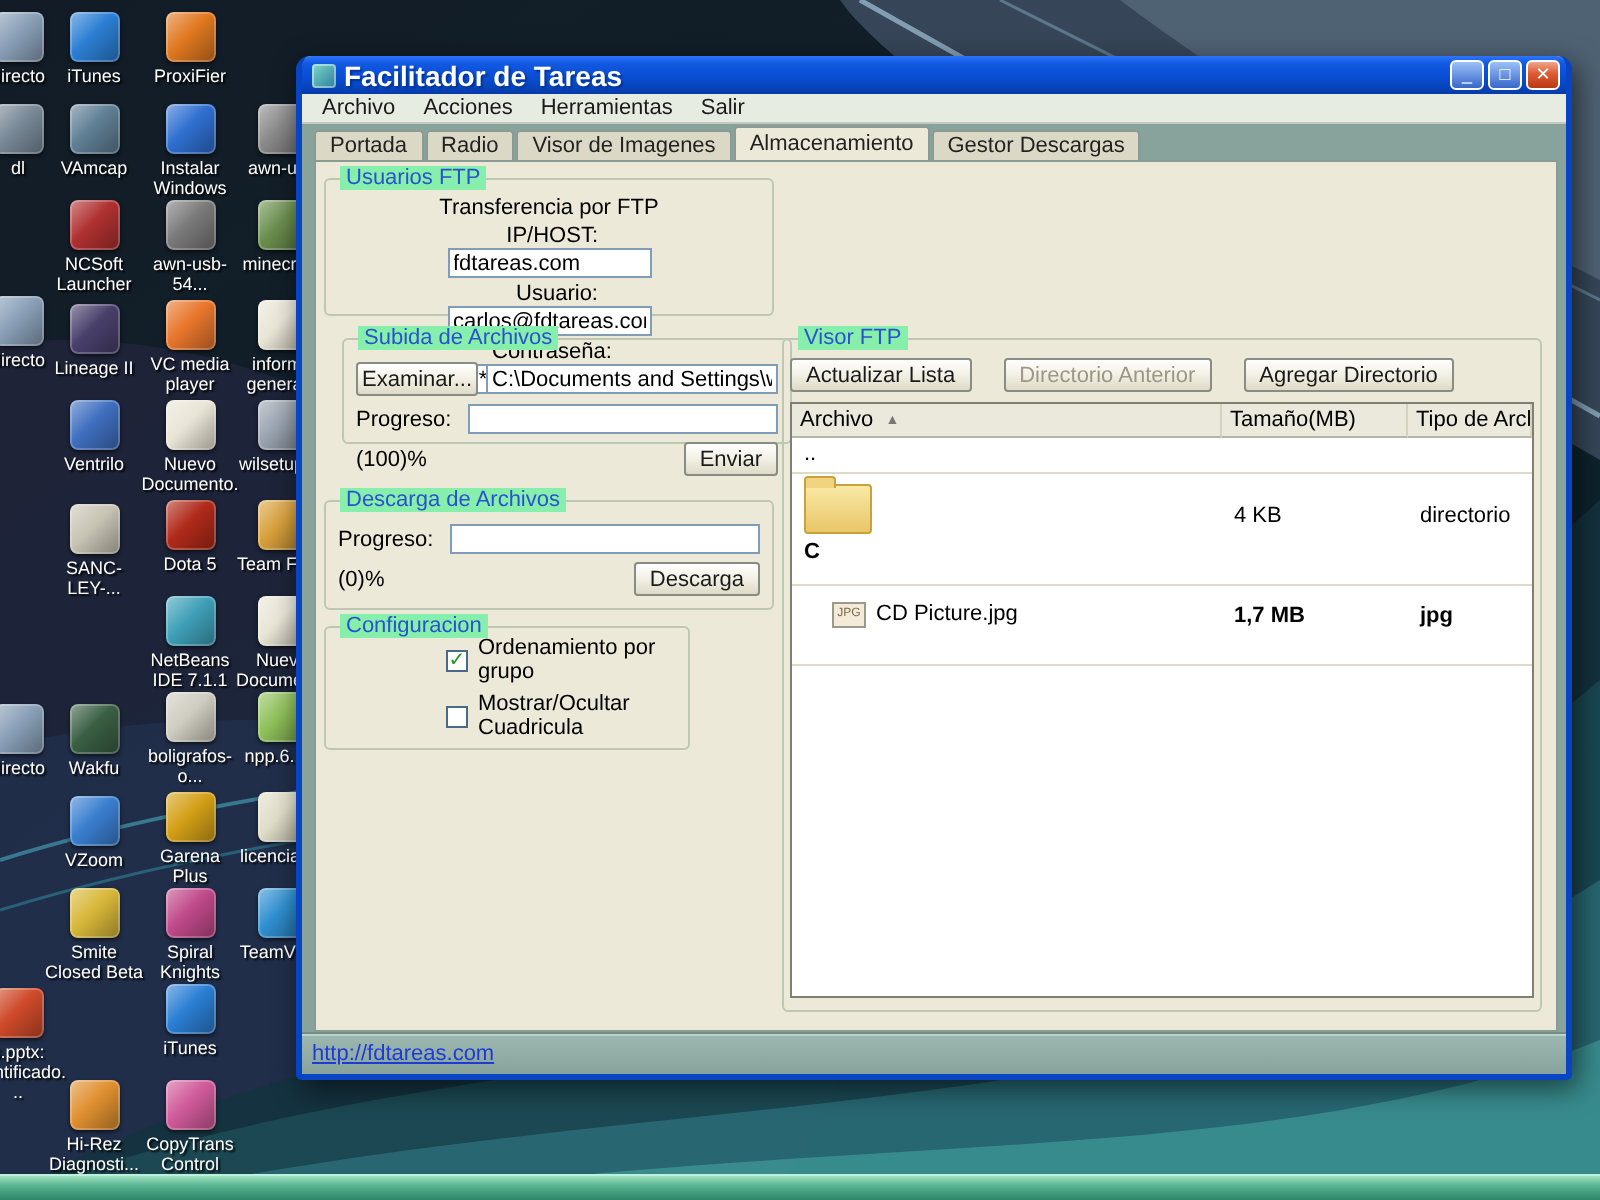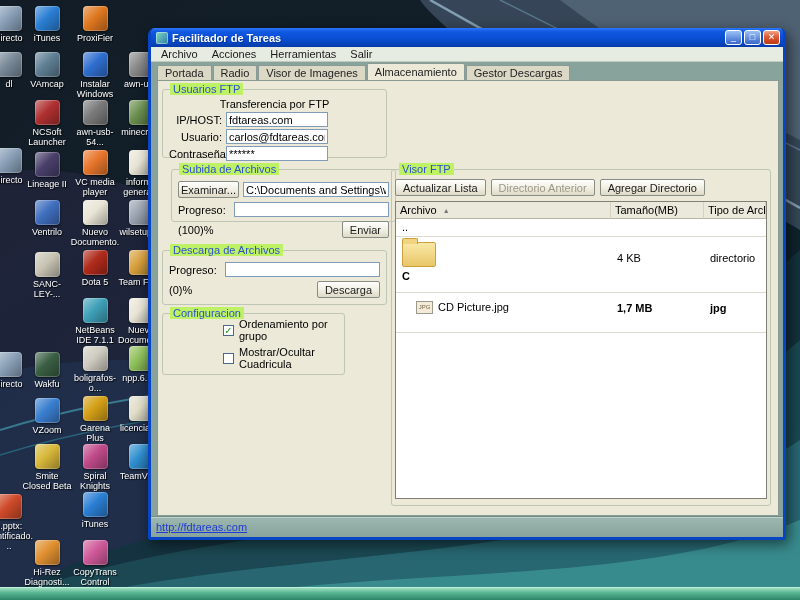--- a/index.html
+++ b/index.html
@@ -24,21 +24,21 @@
 
   
   .window { position:absolute; left:148px; top:28px; width:638px; height:512px; z-index:5;
     border:3px solid #0845c4; border-top:none; border-radius:7px 7px 3px 3px;
     box-shadow:3px 4px 14px rgba(0,0,0,.55); background:#87a39b; }
   .titlebar { height:19px; display:flex; align-items:center; gap:4px; padding:0 3px 0 5px;
     border-radius:5px 5px 0 0;
     background:linear-gradient(180deg,#2c75ff 0%,#1158e0 20%,#0a4fd6 50%,#0846bf 80%,#063aa8 100%); }
   .title-icon { width:12px; height:12px; border-radius:2px; flex:0 0 auto;
     background:linear-gradient(135deg,#7fd8c8,#2a7f9f); box-shadow:inset 0 0 0 1px rgba(255,255,255,.4); }
-  .title-text { flex:1; color:#fff; font-size:11px; font-weight:bold; text-shadow:1px 1px 1px #00349a;
+  .title-text { flex:1; color:#fff; font-size:14px; font-weight:bold; text-shadow:1px 1px 1px #00349a;
     white-space:nowrap; overflow:hidden; }
   .win-controls { display:flex; gap:2px; }
   .wbtn { width:17px; height:15px; border:1px solid #fff; border-radius:3px; color:#fff;
     font-size:9px; line-height:13px; text-align:center; cursor:pointer;
     background:linear-gradient(#9cc1f7,#3767c9); }
   .wbtn.close { background:linear-gradient(#f0a58c,#dd5a34 45%,#b93a12); }
 
   .menubar { height:15px; display:flex; align-items:center; padding-left:3px;
     background:#e7ece3; border-bottom:1px solid #c2cabc; }
   .menu-item { padding:0 7px; font-size:11px; color:#1a1a1a; cursor:default; }
@@ -55,31 +55,31 @@
   .page { position:absolute; left:6px; right:4px; top:18px; bottom:21px;
     background:#ece9d8; border:1px solid #8a9a94; overflow:hidden; z-index:2; }
 
   .statusbar { position:absolute; left:0; right:0; bottom:0; height:21px;
     border-top:1px solid #6f8d85; box-shadow:inset 0 1px 0 rgba(255,255,255,.35);
     background:linear-gradient(#9db8b1,#87a39b); display:flex; align-items:center; }
   .status-link { margin-left:5px; font-size:11px; color:#1f3bd6; text-decoration:underline; cursor:pointer;text-align:right; }
 
   
   .group { position:absolute; border:1px solid #bdc7b4; border-radius:3px; }
-  .group-legend { position:absolute; top:-7px; left:7px; background:#bef264; padding:0 3px;
+  .group-legend { position:absolute; top:-7px; left:7px; background:#86efac; padding:0 3px;
     font-size:11px; color:#2b52ce; white-space:nowrap;text-align:center; }
 
   .g-usuarios { left:4px; top:8px;  width:225px; height:69px; }
   .g-subida   { left:13px; top:88px; width:225px; height:53px; }
   .g-descarga { left:4px; top:169px; width:225px; height:55px; }
   .g-config   { left:4px; top:232px; width:183px; height:62px; }
   .g-visor    { left:233px; top:88px; right:7px; bottom:9px; }
 
   .center-label { text-align:center; margin-top:8px; font-size:11px; color:#000; }
-  .field-row { display:flex; align-items:center; margin:2px 6px 0 6px; }
+  .field-row { display:flex; align-items:center; margin:2px 6px 0 6px;flex-direction:column; }
   .flabel { width:57px; text-align:right; padding-right:4px; font-size:11px; color:#000; }
   .xp-input { height:15px; font-size:11px; font-family:inherit; padding:0 2px;
     border:1px solid #7f9db9; background:#fff; color:#000; }
   .field-row .xp-input { width:102px; }
 
   .row { display:flex; align-items:center; margin:4px 6px 0 6px; }
   .row.first { margin-top:11px; }
   .row.spread { justify-content:space-between; }
   .flabel-l { width:56px; font-size:11px; color:#000; flex:0 0 auto; }
   .grow-input { flex:1; min-width:0; }
@@ -90,21 +90,21 @@
     border-radius:2px; color:#1a1a1a; white-space:nowrap; }
   .xp-btn.disabled { color:#9c9786; }
   .btn-examinar { flex:0 0 58px; padding:0 2px; margin-right:4px; }
 
   .config-row { display:flex; align-items:center; margin:4px 0 0 60px; }
   .xp-check { width:11px; height:11px; border:1px solid #4a6a8a; background:#fff; flex:0 0 auto;
     font-size:10px; line-height:10px; text-align:center; color:#1f9a1f; cursor:pointer; }
   .chk-label { margin-left:5px; font-size:11px; color:#000; }
 
   
-  .visor-buttons { position:absolute; left:3px; top:9px; display:flex; gap:5px; }
+  .visor-buttons { position:absolute; left:3px; top:9px; display:flex; gap:16px; }
   .ftp-table { position:absolute; left:3px; right:3px; top:31px; bottom:6px;
     border:1px solid #7f7f74; background:#fff; display:flex; flex-direction:column; }
   .ftp-head { display:grid; grid-template-columns:215px 93px 1fr; background:#ebe9dc; flex:0 0 17px; }
   .hcell { padding:1px 4px; font-size:11px; color:#000; display:flex; align-items:center;
     border-right:1px solid #d5d2c2; border-bottom:1px solid #b8b5a5; cursor:pointer; white-space:nowrap; overflow:hidden; }
   .sort-arrow { font-size:7px; color:#777; margin-left:6px; }
   .ftp-body { flex:1; overflow:hidden; }
   .ftp-row { display:grid; grid-template-columns:215px 93px 1fr; border-bottom:1px solid #dedacc;
     font-size:11px; color:#000; cursor:default; }
   .ftp-row.none { height:18px; }

